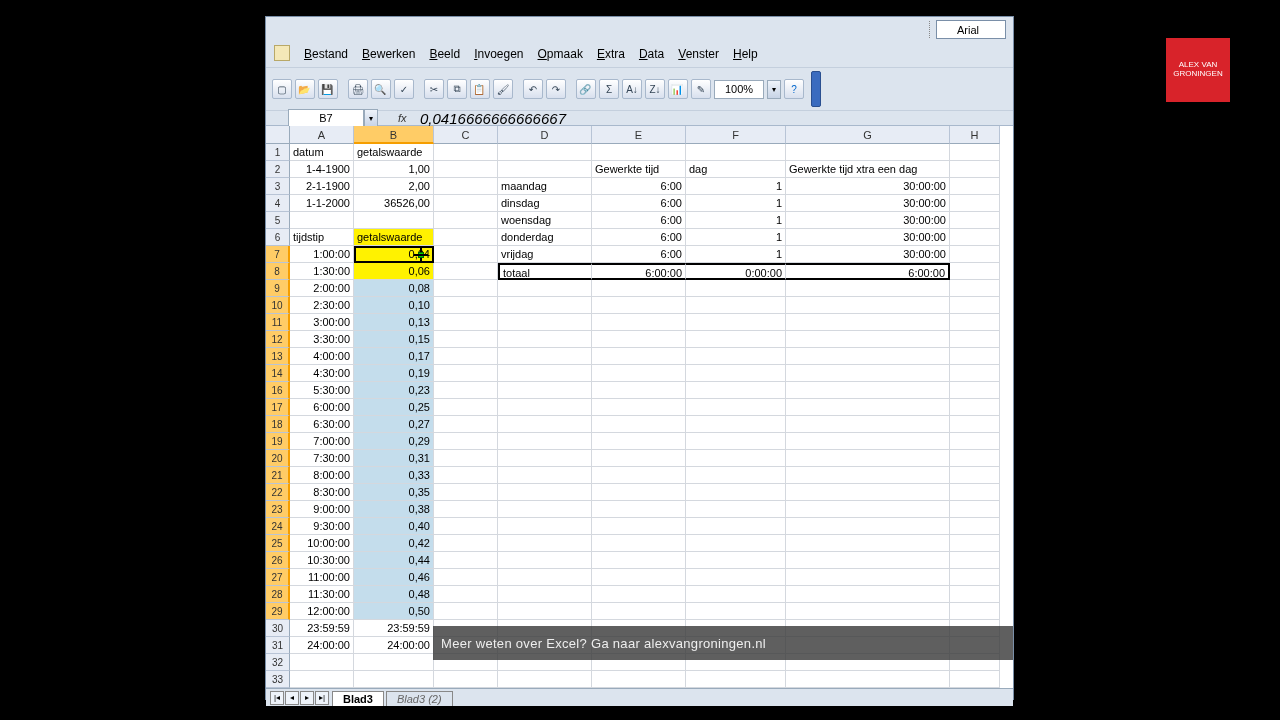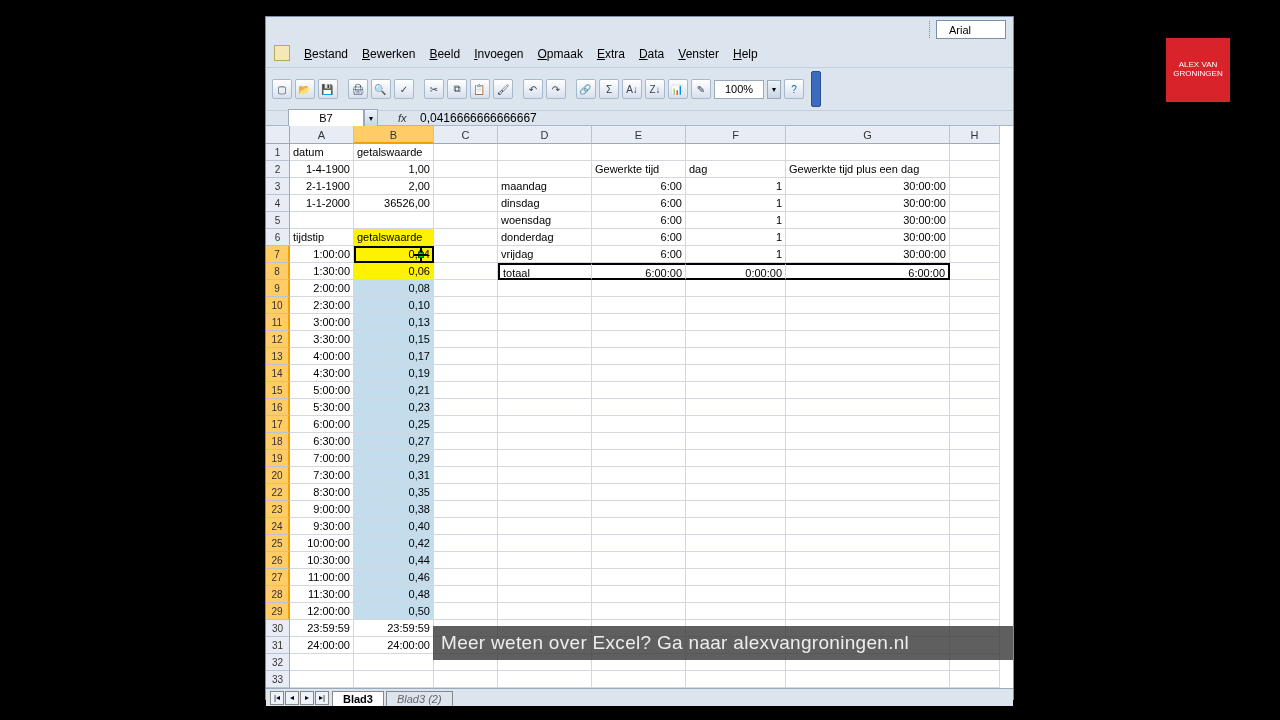--- a/index.html
+++ b/index.html
@@ -1,54 +1,54 @@
 <!DOCTYPE html>
 <html><head>
 <meta charset="utf-8">
 <style>
 * { margin: 0; padding: 0; box-sizing: border-box; }
 body { font-family: Arial, sans-serif; font-size: 11px; background: #000; width: 1280px; height: 720px; overflow: hidden; position: relative; }
 .app-window { position: absolute; left: 265px; top: 16px; width: 749px; height: 684px; background: #dce4ee; border: 1px solid #7a8fa8; }
-.font-box { position: absolute; right: 7px; top: 3px; width: 70px; height: 19px; background: #fff; border: 1px solid #7a8fa8; display: flex; align-items: center; padding: 0 12px; font-size: 11px; }
+.font-box { position: absolute; right: 7px; top: 3px; width: 70px; height: 19px; background: #fff; border: 1px solid #7a8fa8; display: flex; align-items: center; padding: 0 20px; font-size: 11px; }
 .font-box::before { content: ""; position: absolute; left: -8px; top: 0; bottom: 0; width: 4px; border-left: 1px dotted #888; }
 .menu-bar { display: flex; padding: 4px 8px; gap: 2px; font-size: 12px; background: #dce4ee; margin-top: 24px; }
 .menu-bar .micon { width: 16px; height: 16px; background: #f4e8b8; border: 1px solid #b8a868; margin-right: 6px; }
 .menu-item { padding: 2px 6px; cursor: default; }
 .menu-item span.u { text-decoration: underline; }
 .toolbar { display: flex; align-items: center; padding: 3px 6px; gap: 3px; background: #dce4ee; border-top: 1px solid #c4cfdd; }
 .tbtn { width: 20px; height: 20px; background: linear-gradient(#fff,#d8e0ee); border: 1px solid #a8b8cc; border-radius: 2px; display: flex; align-items: center; justify-content: center; font-size: 10px; color: #345; }
 .tsep { width: 4px; }
 .zoom { width: 50px; height: 19px; background: #fff; border: 1px solid #9ab; display: flex; align-items: center; justify-content: center; font-size: 11px; }
 .zoom-dd { width: 14px; height: 19px; background: linear-gradient(#eef3fa,#c8d4e6); border: 1px solid #9ab; display: flex; align-items: center; justify-content: center; font-size: 8px; }
 .end-grip { width: 10px; height: 36px; background: #3a6bbf; border: 1px solid #2a4f90; border-radius: 2px; margin-left: 4px; }
 .formula-bar { display: flex; align-items: center; background: #dce4ee; border-top: 1px solid #c4cfdd; border-bottom: 1px solid #a8b8cc; height: 16px; }
 .name-box { width: 76px; height: 18px; background: #fff; border: 1px solid #9ab; margin-left: 22px; display: flex; align-items: center; justify-content: center; font-size: 11px; position: relative; }
 .name-dd { width: 14px; height: 18px; background: linear-gradient(#eef3fa,#c8d4e6); border: 1px solid #9ab; display: flex; align-items: center; justify-content: center; font-size: 8px; }
 .fx { width: 18px; text-align: left; font-style: italic; font-size: 11px; color: #333; margin-left: 20px; }
-.fval { font-size: 12px; padding-left: 4px; }
+.fval { font-size: 15px; padding-left: 4px; font-style: italic; }
 .grid { position: relative; background: #fff; }
 .col-headers { display: flex; height: 18px; }
 .corner { width: 24px; background: #e7ecf5; border-right: 1px solid #9ab; border-bottom: 1px solid #9ab; }
 .ch { background: #e7ecf5; border-right: 1px solid #b8c4d6; border-bottom: 1px solid #9ab; text-align: center; font-size: 11px; line-height: 18px; color: #333; }
 .ch.sel { background: #ffcc66; border-bottom: 2px solid #f59e00; }
 .rows { }
 .row { display: flex; height: 17px; }
 .rh { width: 24px; background: #e7ecf5; border-right: 1px solid #9ab; border-bottom: 1px solid #b8c4d6; text-align: center; font-size: 10px; line-height: 17px; color: #333; }
 .rh.sel { background: #ffcc66; border-right: 2px solid #f59e00; }
 .cell { border-right: 1px solid #d4d8de; border-bottom: 1px solid #d4d8de; font-size: 11px; line-height: 17px; padding: 0 3px; overflow: hidden; white-space: nowrap; }
 .cell.r { text-align: right; }
 .cell.selrange { background: #c4ddec; }
 .cell.active { background: #fff200; outline: 2px solid #000; outline-offset: -2px; position: relative; }
 .cell.y2 { background: #fff200; }
 .cursor-cross { position: absolute; width: 14px; height: 14px; pointer-events: none; }
 .cursor-cross::before, .cursor-cross::after { content: ""; position: absolute; background: #000; }
 .cursor-cross::before { left: 6px; top: 0; width: 2px; height: 14px; }
 .cursor-cross::after { top: 6px; left: 0; height: 2px; width: 14px; }
 .cursor-cross .p { position: absolute; width: 6px; height: 6px; background: #0c0; border: 1px solid #060; left: 4px; top: 4px; }
-.overlay-banner { position: absolute; left: 432px; right: 0; top: 626px; height: 34px; background: rgba(60,60,60,0.82); color: #eee; font-size: 19px; display: flex; align-items: center; padding-left: 8px; letter-spacing: .3px; }
+.overlay-banner { position: absolute; left: 432px; right: 0; top: 626px; height: 34px; background: rgba(60,60,60,0.82); color: #eee; font-size: 13px; display: flex; align-items: center; padding-left: 8px; letter-spacing: .3px; }
 .logo { position: absolute; right: 50px; top: 38px; width: 64px; height: 64px; background: #d8232a; color: #fff; display: flex; flex-direction: column; align-items: center; justify-content: center; font-size: 8px; line-height: 1.1; }
 .sheet-tabs { display: flex; align-items: center; height: 18px; background: #dce4ee; border-top: 1px solid #9ab; padding-left: 4px; font-size: 11px; gap: 0; }
 .navbtn { width: 14px; height: 14px; border: 1px solid #888; background: #eef3fa; display: flex; align-items: center; justify-content: center; font-size: 8px; margin-right: 1px; }
 .tab { padding: 1px 10px; background: #fff; border: 1px solid #888; border-bottom: none; margin-left: 2px; font-weight: bold; position: relative; top: 1px; }
 .tab.inactive { background: #dce4ee; font-weight: normal; color: #666; font-style: italic; }
 .wA { width: 64px; } .wB { width: 80px; } .wC { width: 64px; } .wD { width: 94px; } .wE { width: 94px; } .wF { width: 100px; } .wG { width: 164px; } .wH { width: 50px; }
 .bord-l { border-left: 2px solid #000; }
 .bord-r { border-right: 2px solid #000; }
 .bord-t { border-top: 2px solid #000; }
 .bord-b { border-bottom: 2px solid #000; }
@@ -133,21 +133,21 @@
           <div class="cell wH"></div>
         </div>
         <div class="row">
           <div class="rh">2</div>
           <div class="cell wA r">1-4-1900</div>
           <div class="cell wB r">1,00</div>
           <div class="cell wC"></div>
           <div class="cell wD"></div>
           <div class="cell wE">Gewerkte tijd</div>
           <div class="cell wF">dag</div>
-          <div class="cell wG">Gewerkte tijd plus een dag</div>
+          <div class="cell wG">Gewerkte tijd xtra een dag</div>
           <div class="cell wH"></div>
         </div>
         <div class="row">
           <div class="rh">3</div>
           <div class="cell wA r">2-1-1900</div>
           <div class="cell wB r">2,00</div>
           <div class="cell wC"></div>
           <div class="cell wD">maandag</div>
           <div class="cell wE r">6:00</div>
           <div class="cell wF r">1</div>
@@ -269,31 +269,20 @@
           <div class="cell wA r">4:30:00</div>
           <div class="cell wB r selrange">0,19</div>
           <div class="cell wC"></div>
           <div class="cell wD"></div>
           <div class="cell wE"></div>
           <div class="cell wF"></div>
           <div class="cell wG"></div>
           <div class="cell wH"></div>
         </div>
         <div class="row">
-          <div class="rh sel">15</div>
-          <div class="cell wA r">5:00:00</div>
-          <div class="cell wB r selrange">0,21</div>
-          <div class="cell wC"></div>
-          <div class="cell wD"></div>
-          <div class="cell wE"></div>
-          <div class="cell wF"></div>
-          <div class="cell wG"></div>
-          <div class="cell wH"></div>
-        </div>
-        <div class="row">
           <div class="rh sel">16</div>
           <div class="cell wA r">5:30:00</div>
           <div class="cell wB r selrange">0,23</div>
           <div class="cell wC"></div>
           <div class="cell wD"></div>
           <div class="cell wE"></div>
           <div class="cell wF"></div>
           <div class="cell wG"></div>
           <div class="cell wH"></div>
         </div>
@@ -327,20 +316,31 @@
           <div class="cell wD"></div>
           <div class="cell wE"></div>
           <div class="cell wF"></div>
           <div class="cell wG"></div>
           <div class="cell wH"></div>
         </div>
         <div class="row">
           <div class="rh sel">20</div>
           <div class="cell wA r">7:30:00</div>
           <div class="cell wB r selrange">0,31</div>
+          <div class="cell wC"></div>
+          <div class="cell wD"></div>
+          <div class="cell wE"></div>
+          <div class="cell wF"></div>
+          <div class="cell wG"></div>
+          <div class="cell wH"></div>
+        </div>
+        <div class="row">
+          <div class="rh sel">21</div>
+          <div class="cell wA r">8:00:00</div>
+          <div class="cell wB r selrange">0,33</div>
           <div class="cell wC"></div>
           <div class="cell wD"></div>
           <div class="cell wE"></div>
           <div class="cell wF"></div>
           <div class="cell wG"></div>
           <div class="cell wH"></div>
         </div>
         <div class="row">
           <div class="rh sel">22</div>
           <div class="cell wA r">8:30:00</div>

